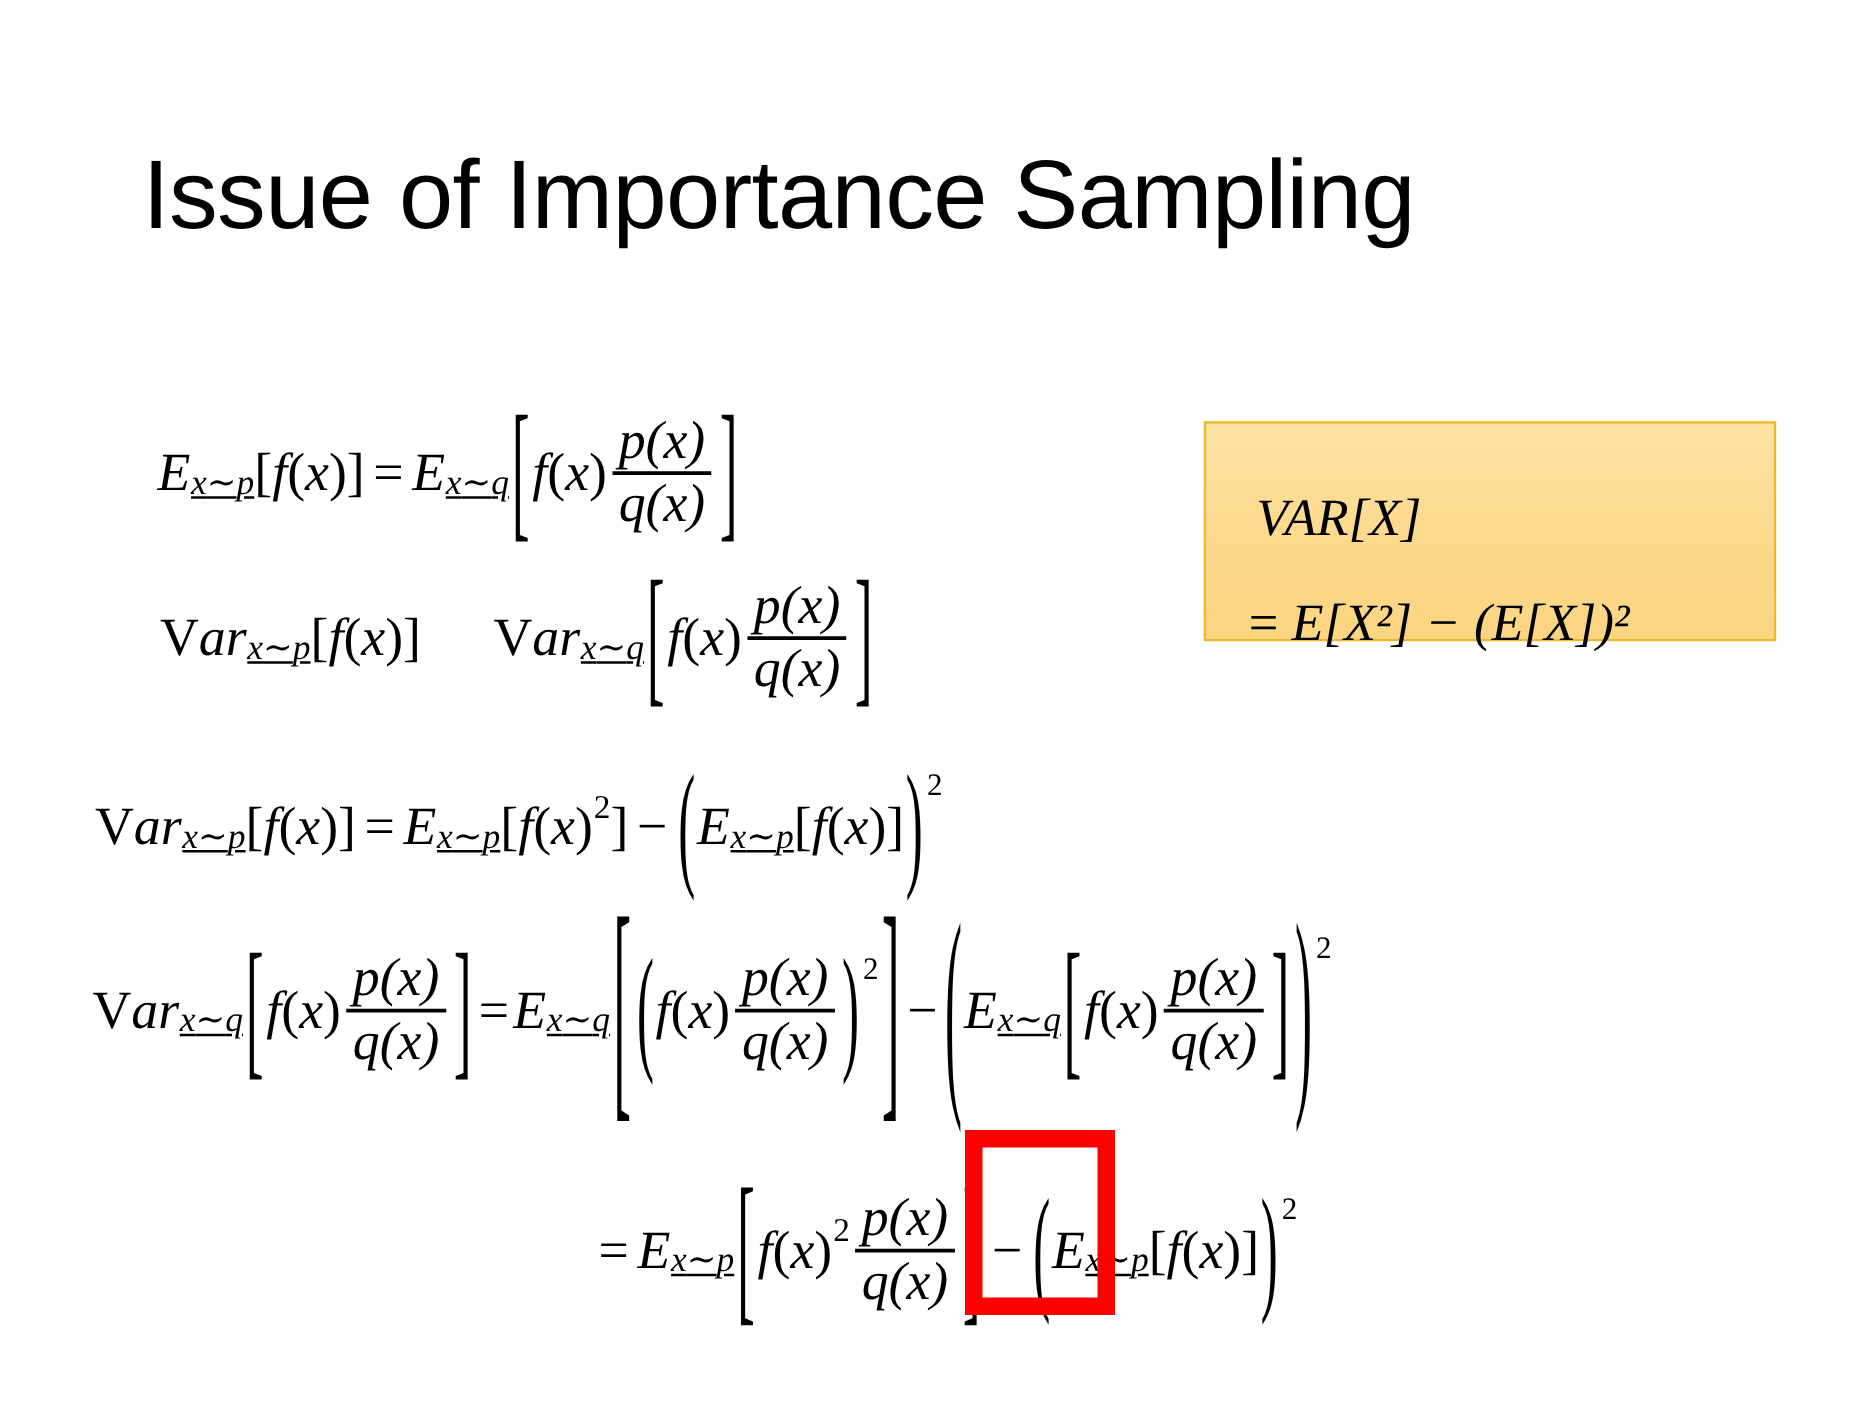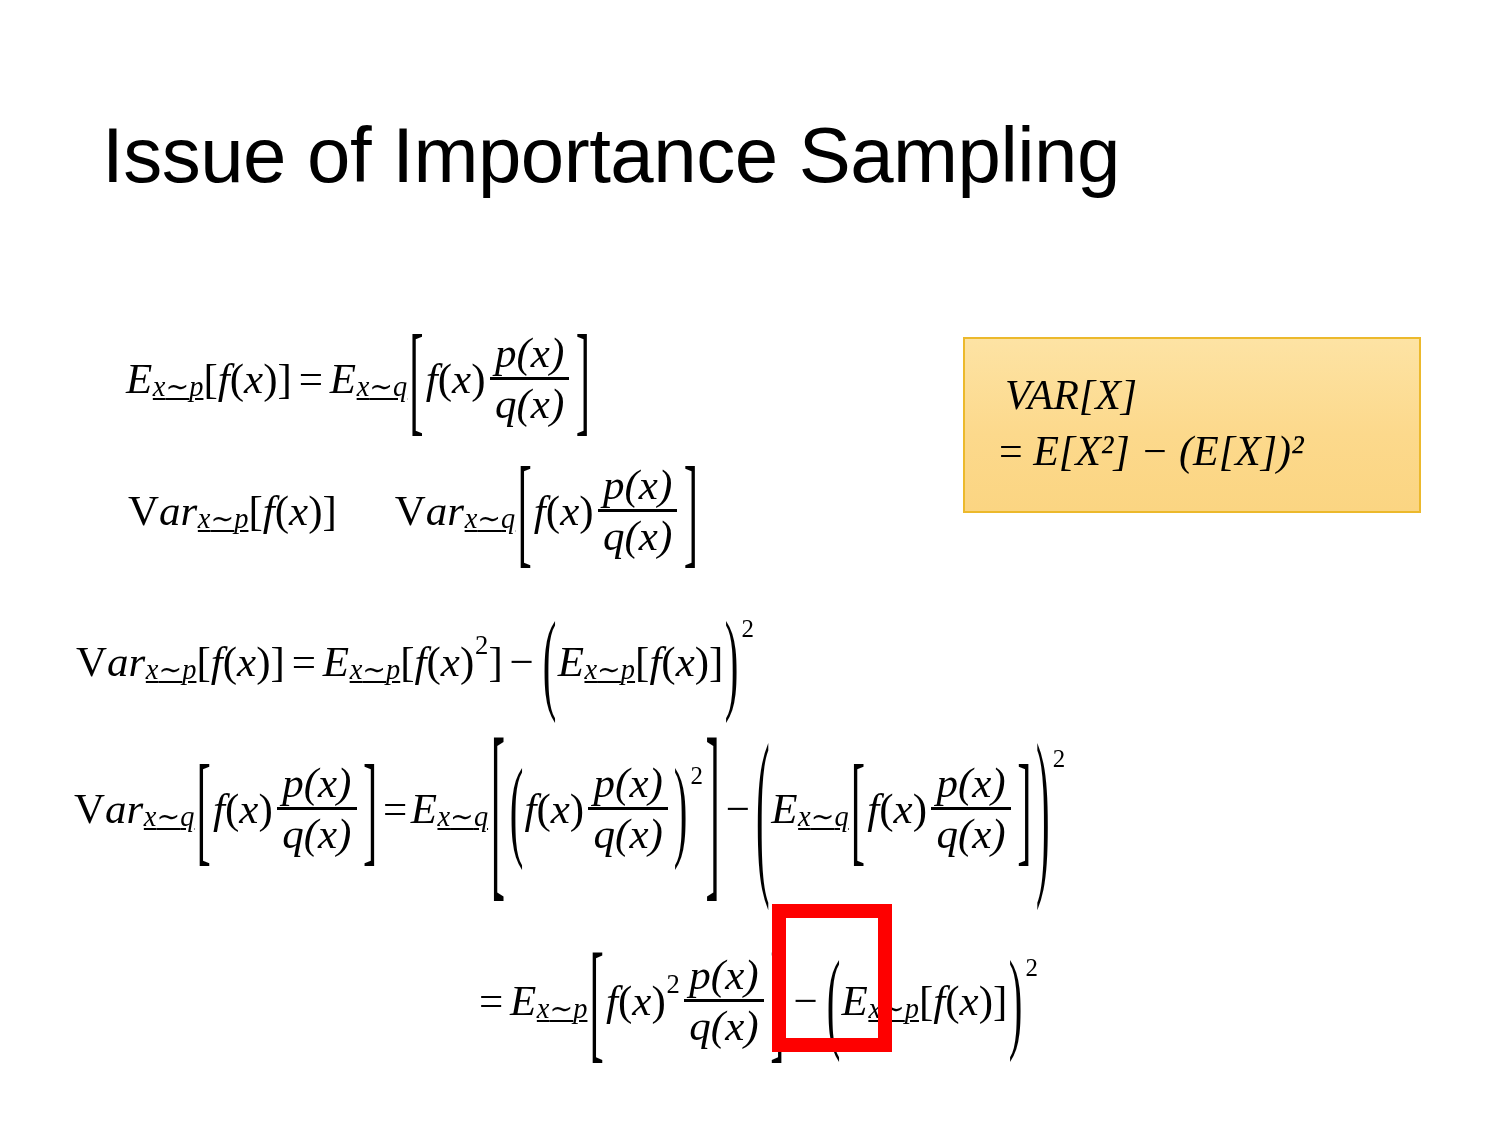--- a/index.html
+++ b/index.html
@@ -12,21 +12,21 @@
     height: 1125px;
     position: relative;
     overflow: hidden;
     font-family: "Liberation Sans", sans-serif;
     color: #000000;
   }
 
   
   #slide-title {
     position: absolute;
-    left: 102px;
+    left: 114px;
     top: 116px;
     font-family: "Liberation Sans", sans-serif;
     font-weight: 300;
     font-size: 78px;
     line-height: 1.0;
     letter-spacing: -0.5px;
     color: #000000;
     white-space: nowrap;
   }
 
@@ -144,23 +144,24 @@
     background: linear-gradient(180deg, #fde3a4 0%, #fcd98c 55%, #fbd582 100%);
     border: 2px solid #ecb92c;
   }
   #var-callout .calc-line {
     position: absolute;
     font-family: "Liberation Serif", "DejaVu Serif", serif;
     font-style: italic;
     font-size: 42px;
     color: #000;
     white-space: nowrap;
+    margin-top: 20px;
   }
   #var-callout-line-1 { left: 40px; top: 32px; }
-  #var-callout-line-2 { left: 34px; top: 88px; }
+  #var-callout-line-2 { left: 34px; top: 116px; }
 
   
   #red-highlight {
     position: absolute;
     left: 772px;
     top: 904px;
     width: 120px;
     height: 148px;
     box-sizing: border-box;
     border: 14px solid #fe0000;

